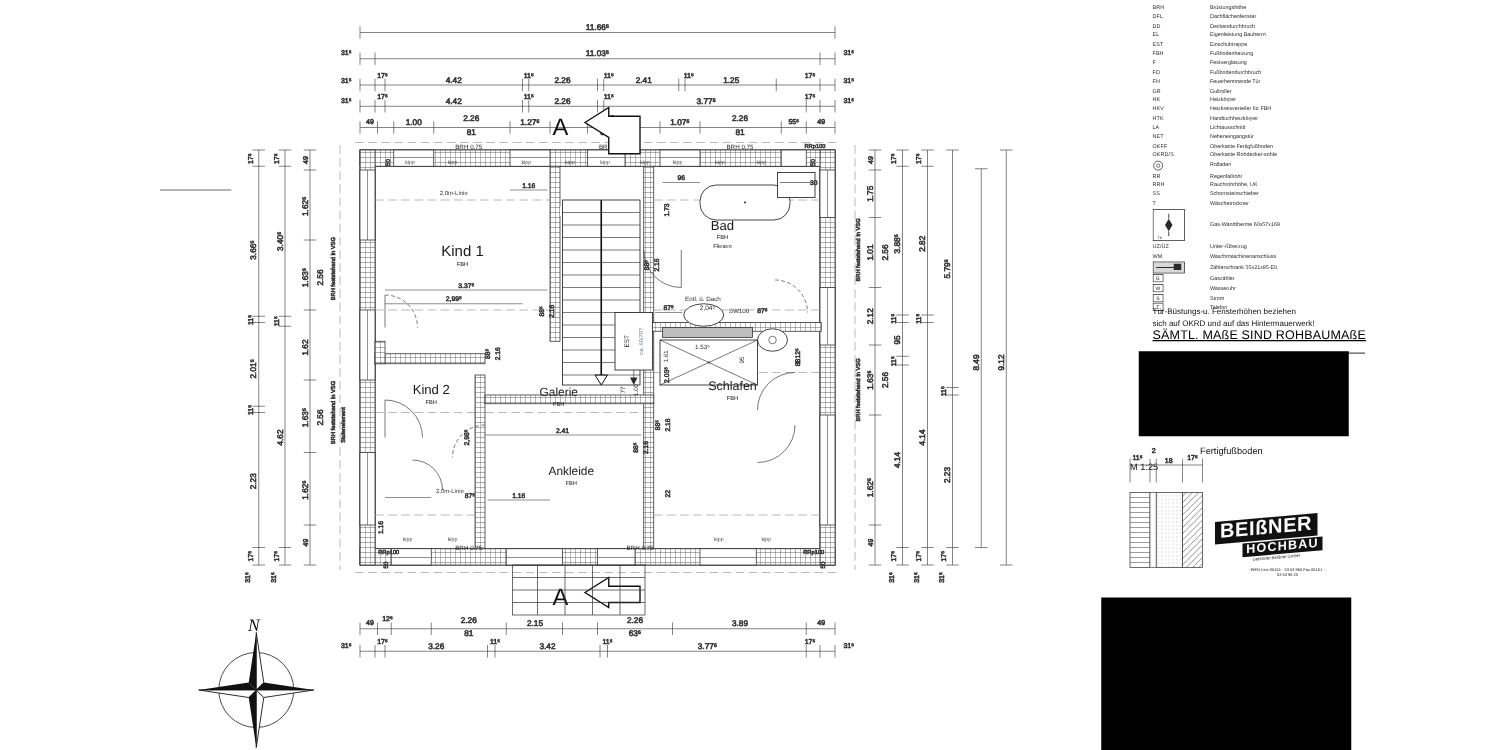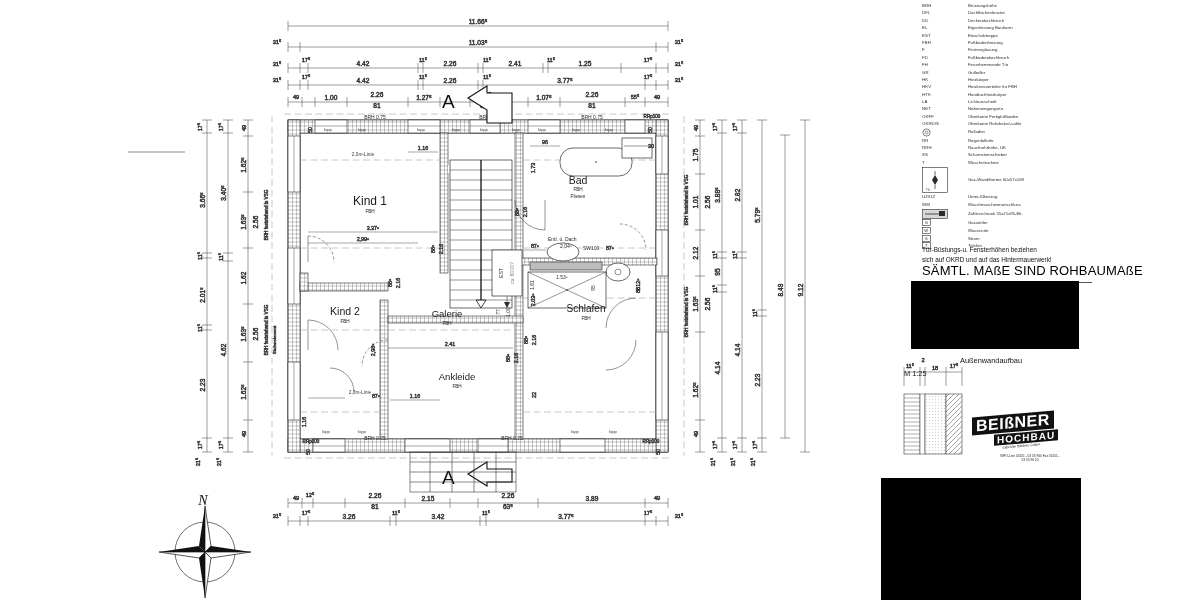--- a/index.html
+++ b/index.html
@@ -7,21 +7,21 @@
        font-family:"Liberation Sans", sans-serif;color:#1a1a1a;}
   #sheet{position:absolute;left:0;top:0;width:1200px;height:600px;}
   svg{display:block;}
 
   
   #legend{position:absolute;left:922px;top:2px;width:270px;}
   .leg-row{display:flex;align-items:flex-start;line-height:7.2px;height:7.4px;}
   .leg-abbr{width:46px;font-size:4.3px;letter-spacing:.1px;color:#2b2b2b;}
   .leg-desc{font-size:4.3px;color:#2b2b2b;}
   .note1{position:absolute;left:922px;top:245px;width:260px;font-size:6.4px;line-height:10px;color:#111;}
-  .note2{position:absolute;left:922px;top:263px;width:260px;font-size:13px;letter-spacing:.15px;color:#000;}
+  .note2{position:absolute;left:922px;top:263px;width:260px;font-size:10px;letter-spacing:.15px;color:#000;text-decoration:underline;}
   .blackbox{position:absolute;background:#000;}
   .awa-title{position:absolute;left:960px;top:356px;font-size:7.4px;color:#111;}
   .awa-scale{position:absolute;left:904px;top:369px;font-size:7.4px;color:#111;}
   .sep{position:absolute;left:922px;top:282px;width:170px;height:1px;background:#555;}
 
   
   #logo{position:absolute;left:972px;top:408px;width:108px;height:56px;}
   .logo-main{position:absolute;left:0;top:6px;transform:skewY(-5deg);
       background:#111;color:#fff;font-weight:bold;font-size:16px;padding:0 4px;letter-spacing:.5px;}
   .logo-sub{position:absolute;left:22px;top:24px;transform:skewY(-5deg);
@@ -776,21 +776,21 @@
 <div class="note1">
   <div>Tür-Büstungs-u. Fensterhöhen beziehen</div>
   <div>sich auf OKRD und auf das Hintermauerwerk!</div>
 </div>
 <div class="note2">SÄMTL. MAßE SIND ROHBAUMAßE</div>
 <div class="sep"></div>
 
 <div class="blackbox" style="left:911px;top:281px;width:168px;height:68px;"></div>
 <div class="blackbox" style="left:881px;top:478px;width:200px;height:122px;"></div>
 
-<div class="awa-title">Außenwandaufbau</div>
+<div class="awa-title">Fertigfußboden</div>
 <div class="awa-scale">M 1:25</div>
 
 <svg style="position:absolute;left:898px;top:350px;" width="80" height="110">
   <g stroke="#3a3a3a" stroke-width="0.5" fill="none" font-size="6" font-family="Liberation Sans, sans-serif">
     <line x1="6" y1="22" x2="64" y2="22"></line>
     <line x1="6" y1="17" x2="6" y2="27"></line>
         <line x1="22" y1="17" x2="22" y2="27"></line>
     <line x1="27" y1="17" x2="27" y2="27"></line>
         <line x1="48" y1="17" x2="48" y2="27"></line>
     <line x1="64" y1="17" x2="64" y2="27"></line>

